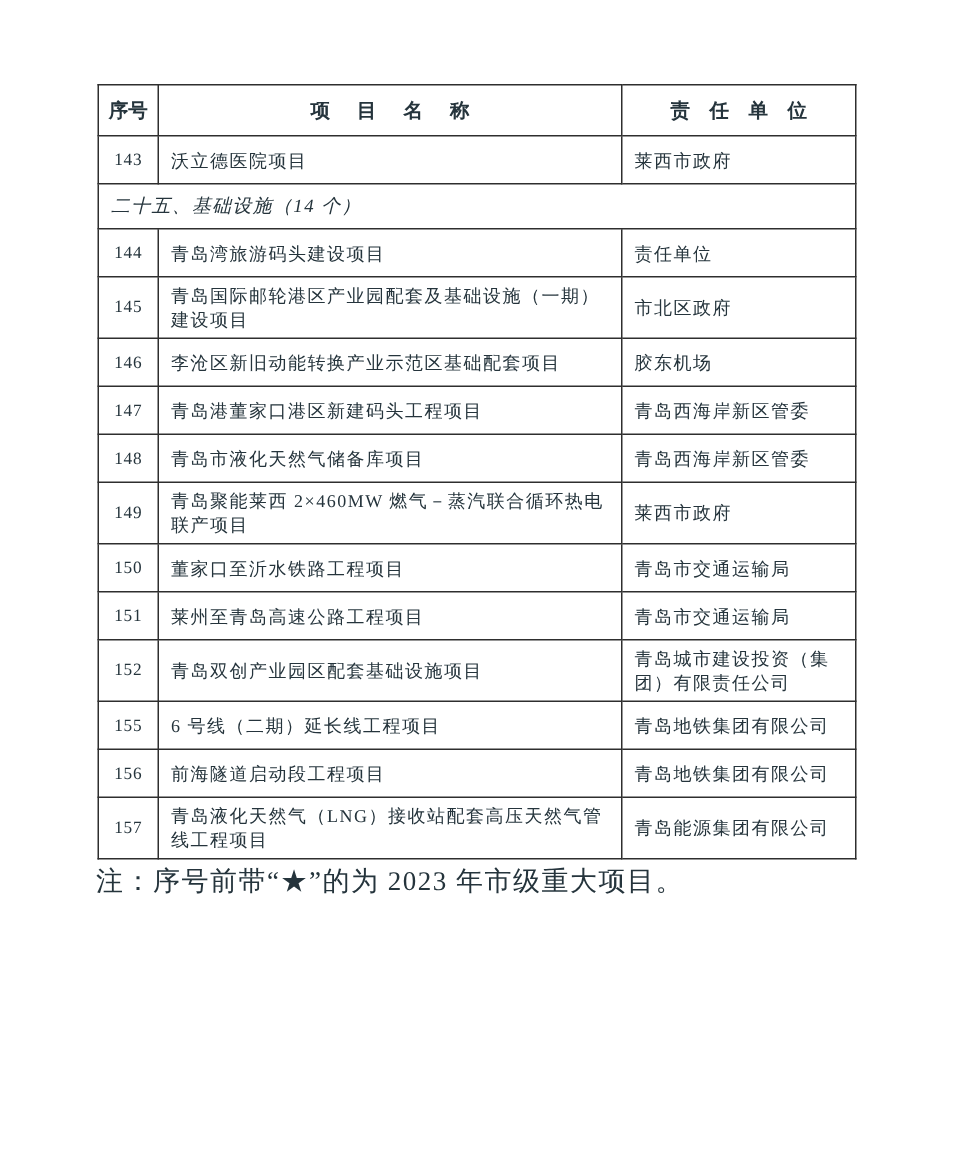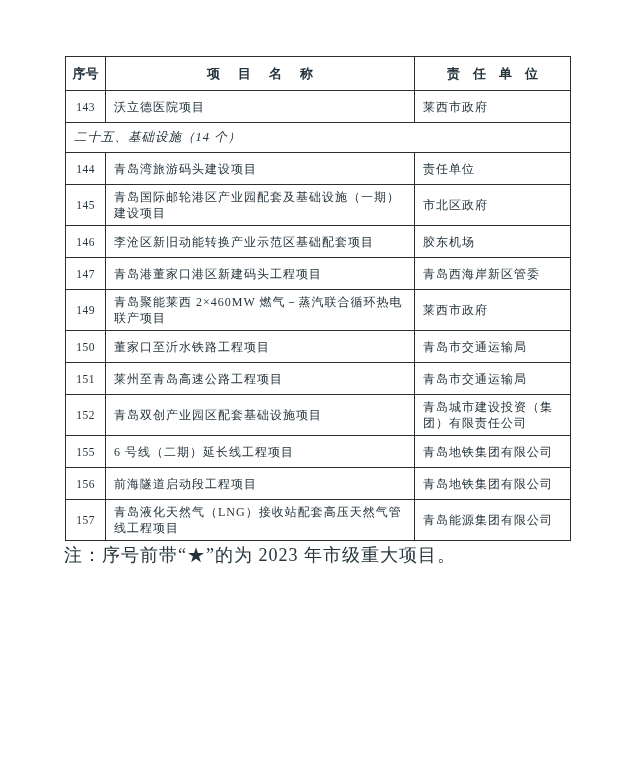--- a/index.html
+++ b/index.html
@@ -112,20 +112,25 @@
           <td class="cell-index">146</td>
           <td class="cell-name">李沧区新旧动能转换产业示范区基础配套项目</td>
           <td class="cell-unit">胶东机场</td>
         </tr>
         <tr class="item-row">
           <td class="cell-index">147</td>
           <td class="cell-name">青岛港董家口港区新建码头工程项目</td>
           <td class="cell-unit">青岛西海岸新区管委</td>
         </tr>
         <tr class="item-row">
+          <td class="cell-index">148</td>
+          <td class="cell-name">青岛市液化天然气储备库项目</td>
+          <td class="cell-unit">青岛西海岸新区管委</td>
+        </tr>
+        <tr class="item-row">
           <td class="cell-index">149</td>
           <td class="cell-name">青岛聚能莱西 2×460MW 燃气－蒸汽联合循环热电联产项目</td>
           <td class="cell-unit">莱西市政府</td>
         </tr>
         <tr class="item-row">
           <td class="cell-index">150</td>
           <td class="cell-name">董家口至沂水铁路工程项目</td>
           <td class="cell-unit">青岛市交通运输局</td>
         </tr>
         <tr class="item-row">

